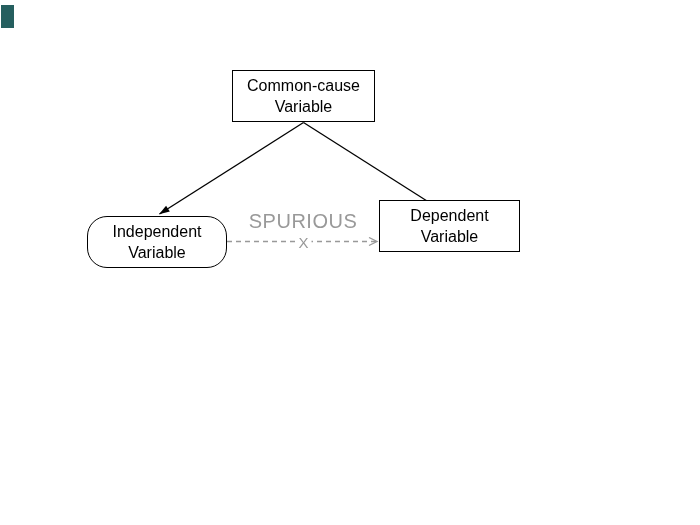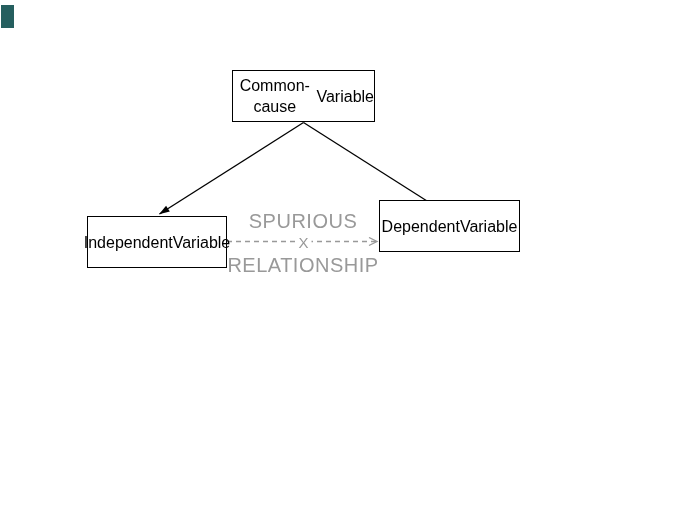--- a/index.html
+++ b/index.html
@@ -16,31 +16,31 @@
     left: 1px; top: 5px;
     width: 13px; height: 23px;
     background: #255f5f;
   }
   .node {
     position: absolute;
     box-sizing: border-box;
     background: #ffffff;
     border: 1px solid #000000;
     display: flex;
-    flex-direction: row;
+    flex-direction: column;
     align-items: center;
     justify-content: center;
     text-align: center;
     font-size: 16px;
     line-height: 21px;
     color: #000000;
     z-index: 2;
   }
   #node-common-cause { left: 232px; top: 70px;  width: 143px; height: 52px; }
-  #node-independent  { left: 87px;  top: 216px; width: 140px; height: 52px; }
+  #node-independent  { left: 87px;  top: 216px; width: 140px; height: 52px; border-radius: 20px; }
   #node-dependent    { left: 379px; top: 200px; width: 141px; height: 52px; text-align: center; }
   .edge-label {
     position: absolute;
     left: 226px;
     width: 154px;
     text-align: center;
     font-size: 20px;
     letter-spacing: 0.5px;
     line-height: 18px;
     color: #999999;
@@ -94,15 +94,14 @@
     <span>Variable</span>
   </div>
 
   <div class="node" id="node-dependent">
     <span>Dependent</span>
     <span>Variable</span>
   </div>
 
   <div class="edge-label" id="label-spurious">SPURIOUS</div>
 
-  <div class="edge-label" id="label-relationship">RELATIONSHIP</div>
 
 </div>
 
 </body></html>

